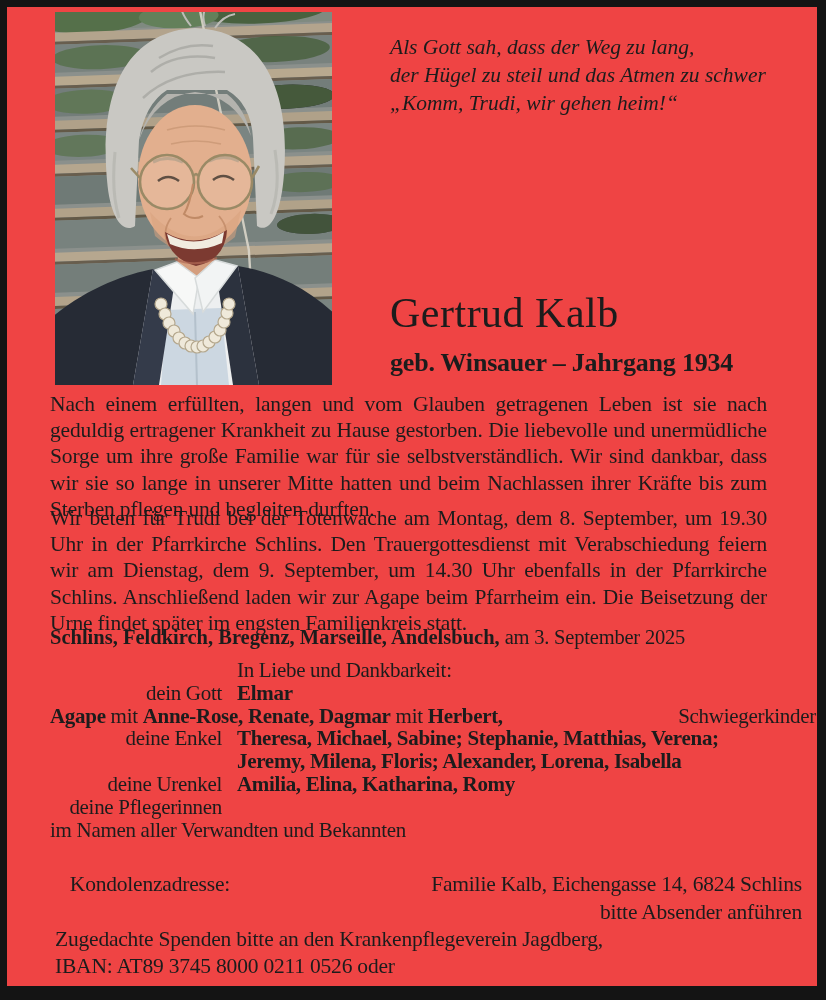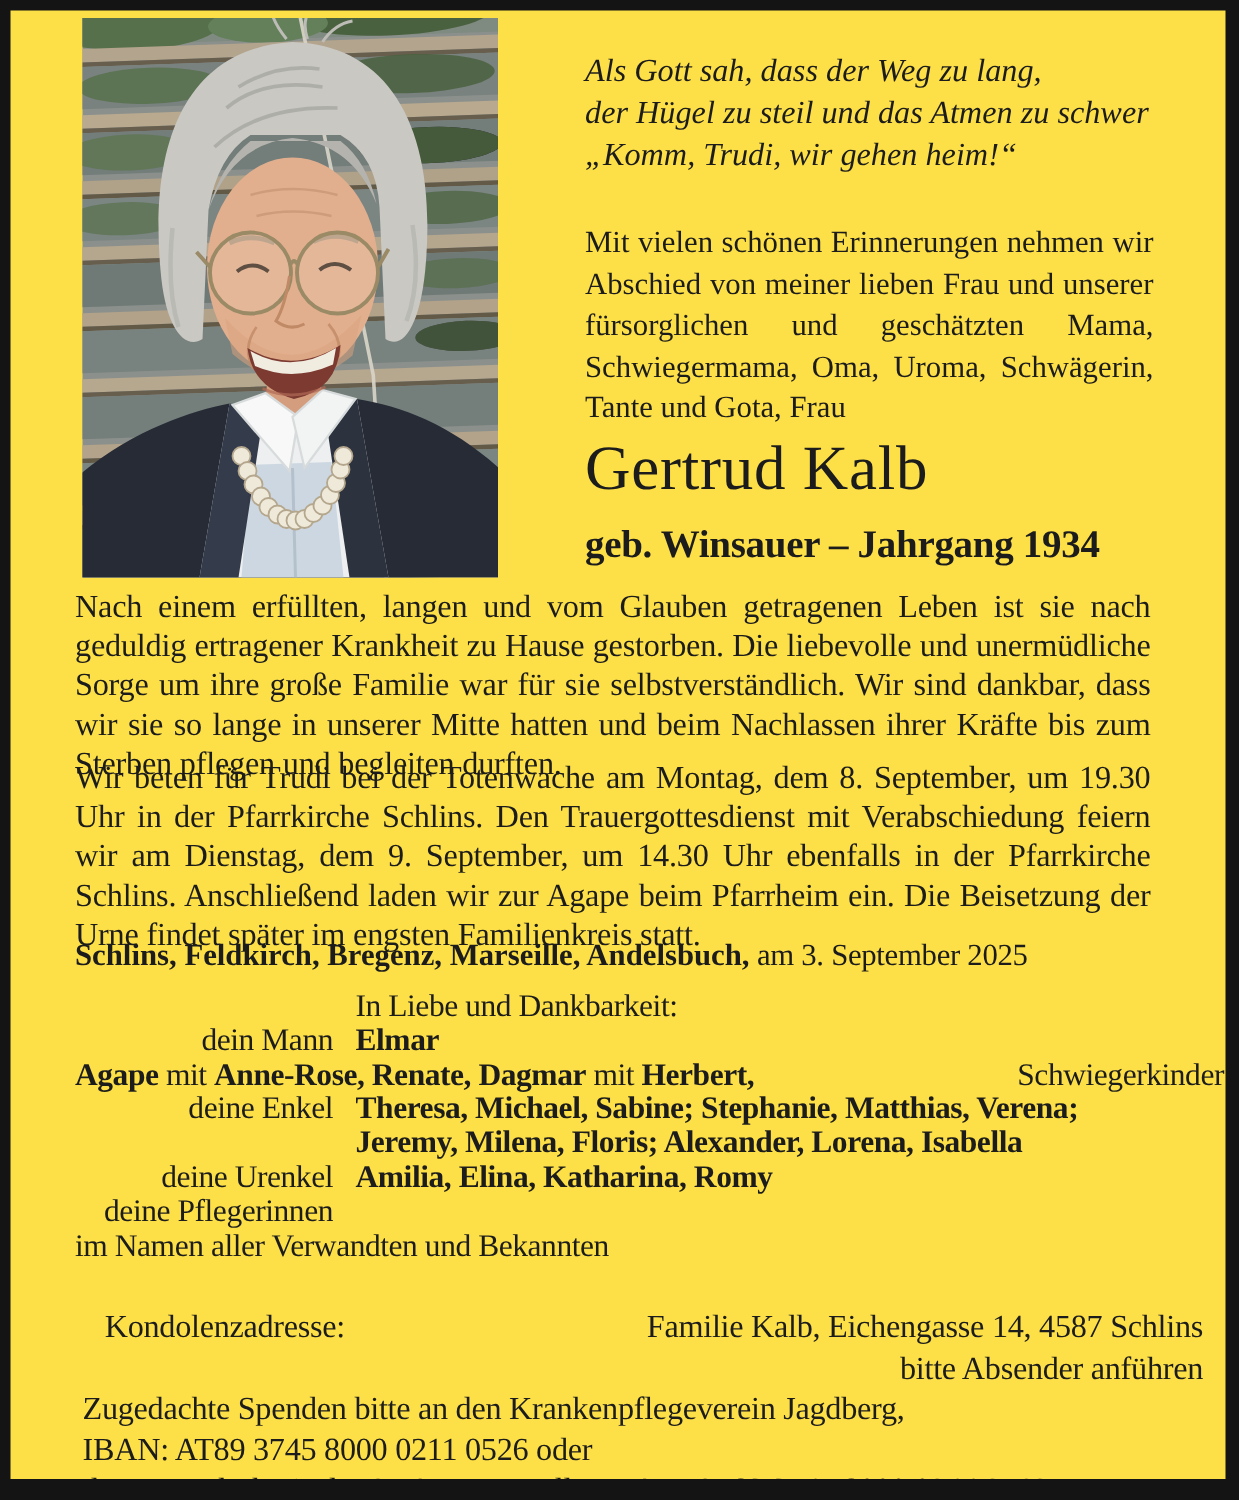--- a/index.html
+++ b/index.html
@@ -1,20 +1,20 @@
 <!DOCTYPE html>
 <html lang="de"><head>
 <meta charset="utf-8">
 <style>
   html,body{margin:0;padding:0;background:#ffffff;}
   .page{
     position:relative;
     width:826px;height:1000px;
     box-sizing:border-box;
-    background:#fde047;
+    background:#ef4444;
     border-style:solid;
     border-color:#141414;
     border-width:7px 9px 14px 7px;
     font-family:"Liberation Serif","DejaVu Serif",serif;
     color:#1c1c1c;
     overflow:hidden;
   }
   .abs{position:absolute;}
   
   .photo{left:48px;top:5px;width:277px;height:373px;}
@@ -185,37 +185,36 @@
       </g>
     </svg>
   </div>
 
   <div class="abs quote">
     <div>Als Gott sah, dass der Weg zu lang,</div>
     <div>der Hügel zu steil und das Atmen zu schwer</div>
     <div>„Komm, Trudi, wir gehen heim!“</div>
   </div>
 
-  <div class="abs intro">Mit vielen schönen Erinnerungen nehmen wir Abschied von meiner lieben Frau und unserer fürsorglichen und geschätzten Mama, Schwiegermama, Oma, Uroma, Schwägerin, Tante und Gota, Frau</div>
 
   <div class="abs name">Gertrud Kalb</div>
   <div class="abs subtitle">geb. Winsauer – Jahrgang 1934</div>
 
   <div class="abs para p1">Nach einem erfüllten, langen und vom Glauben getragenen Leben ist sie nach geduldig ertragener Krankheit zu Hause gestorben. Die liebevolle und unermüdliche Sorge um ihre große Familie war für sie selbstverständlich. Wir sind dankbar, dass wir sie so lange in unserer Mitte hatten und beim Nachlassen ihrer Kräfte bis zum Sterben pflegen und begleiten durften.</div>
   <div class="abs para p2">Wir beten für Trudi bei der Totenwache am Montag, dem 8. September, um 19.30 Uhr in der Pfarrkirche Schlins. Den Trauergottesdienst mit Verabschiedung feiern wir am Dienstag, dem 9. September, um 14.30 Uhr ebenfalls in der Pfarrkirche Schlins. Anschließend laden wir zur Agape beim Pfarrheim ein. Die Beisetzung der Urne findet später im engsten Familienkreis statt.</div>
 
   <div class="abs places">
     <span class="b">Schlins, Feldkirch, Bregenz, Marseille, Andelsbuch,</span><span> am 3. September 2025</span>
   </div>
 
   <div class="abs family">
     <div class="lbl"></div>
     <div class="val">In Liebe und Dankbarkeit:</div>
 
-    <div class="lbl">dein Mann</div>
+    <div class="lbl">dein Gott</div>
     <div class="val"><span class="b">Elmar</span></div>
 
     <div class="val"><span class="b">Agape</span><span> mit </span><span class="b">Anne-Rose, Renate, Dagmar</span><span> mit </span><span class="b">Herbert,</span></div>
 
     <div class="lbl">Schwiegerkinder</div>
 
     <div class="lbl">deine Enkel</div>
     <div class="val"><span class="b">Theresa, Michael, Sabine; Stephanie, Matthias, Verena;</span></div>
 
     <div class="lbl"></div>
@@ -225,21 +224,21 @@
     <div class="val"><span class="b">Amilia, Elina, Katharina, Romy</span></div>
 
     <div class="lbl">deine Pflegerinnen</div>
 
     <div class="lbl"></div>
     <div class="val">im Namen aller Verwandten und Bekannten</div>
   </div>
 
   <div class="abs kond">
     <div>Kondolenzadresse:</div>
-    <div>Familie Kalb, Eichengasse 14, 4587 Schlins</div>
+    <div>Familie Kalb, Eichengasse 14, 6824 Schlins</div>
     <div></div>
     <div class="indent">bitte Absender anführen</div>
   </div>
 
   <div class="abs spenden">
     <div>Zugedachte Spenden bitte an den Krankenpflegeverein Jagdberg,</div>
     <div>IBAN:  AT89 3745 8000 0211 0526  oder</div>
     <div>den Freundeskreis der St. Anna-Kapelle.  IBAN:  AT83 3745 8000 0244 2762</div>
   </div>
 

